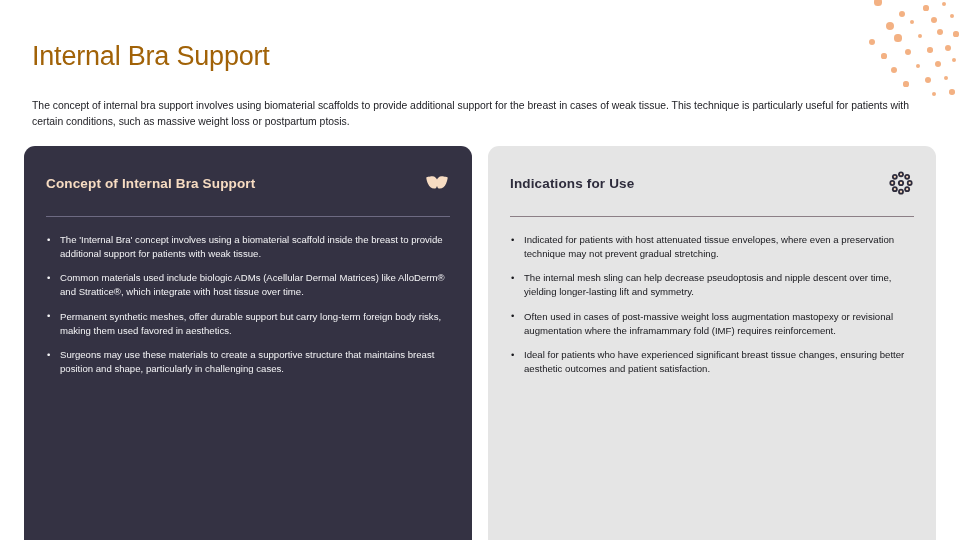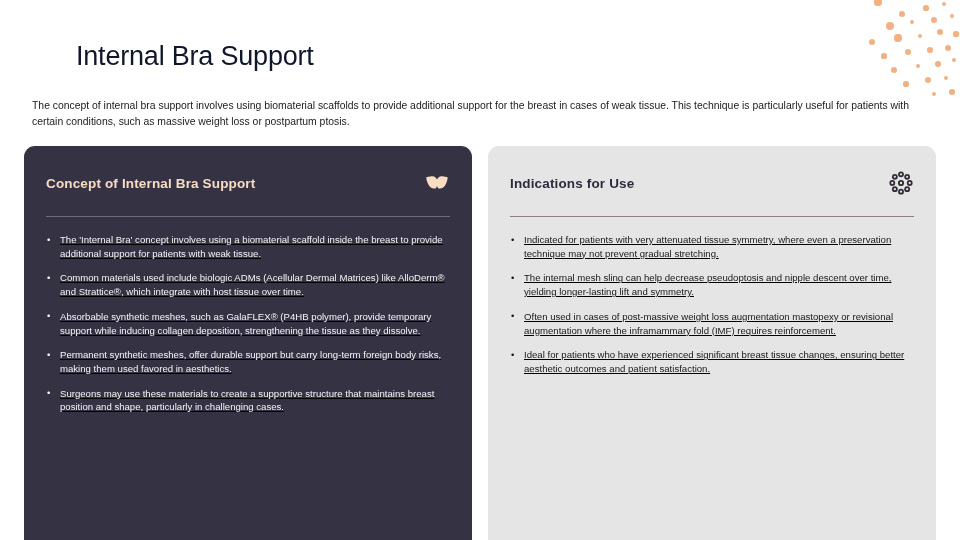--- a/index.html
+++ b/index.html
@@ -40,25 +40,24 @@
   }
   .eyebrow {
     font-size: 14.5px;
     color: #16161a;
     line-height: 1.3;
     letter-spacing: 0.1px;
   }
   .page-title {
     font-size: 27px;
     font-weight: 400;
-    color: #0f172a;
+    color: #a16207;
     line-height: 1.25;
     margin-top: 12px;
     letter-spacing: -0.2px;
-    margin-left: 44px;
   }
   .page-desc {
     font-size: 10.4px;
     color: #1b1b20;
     line-height: 1.55;
     margin-top: 24px;
     width: 893px;
   }
 
   
@@ -97,21 +96,21 @@
   .card-icon { width: 26px; height: 26px; flex: 0 0 auto; }
 
   .divider {
     height: 1px;
     margin-top: 18px;
     margin-bottom: 16px;
   }
   .card--dark  .divider { background: #6d6a82; }
   .card--peach .divider { background: #8c7f86; }
 
-  ul.bullets { list-style: none; text-decoration: underline; }
+  ul.bullets { list-style: none; }
   ul.bullets li {
     position: relative;
     padding-left: 14px;
     font-size: 9.6px;
     line-height: 1.43;
     margin-bottom: 11px;
   }
   ul.bullets li:before {
     content: "•";
     position: absolute;
@@ -173,21 +172,20 @@
                    C23.8 7.4 23.2 11.0 22.0 13.8 C20.8 16.6 18.6 18.6 15.8 18.6
                    C13.9 18.6 13.2 17.0 13 15.4 C12.8 17.0 12.1 18.6 10.2 18.6
                    C7.4 18.6 5.2 16.6 4.0 13.8 C2.8 11.0 2.2 7.4 2.2 7.4 Z" fill="#F7DCC2"></path>
         </svg>
       </span>
     </div>
     <div class="divider"></div>
     <ul class="bullets">
       <li>The 'Internal Bra' concept involves using a biomaterial scaffold inside the breast to provide additional support for patients with weak tissue.</li>
       <li>Common materials used include biologic ADMs (Acellular Dermal Matrices) like AlloDerm® and Strattice®, which integrate with host tissue over time.</li>
-      <li>Absorbable synthetic meshes, such as GalaFLEX® (P4HB polymer), provide temporary support while inducing collagen deposition, strengthening the tissue as they dissolve.</li>
       <li>Permanent synthetic meshes, offer durable support but carry long-term foreign body risks, making them used favored in aesthetics.</li>
       <li>Surgeons may use these materials to create a supportive structure that maintains breast position and shape, particularly in challenging cases.</li>
     </ul>
   </div>
 
   <div class="card card--peach">
     <div class="card-head">
       <div class="card-title">Indications for Use</div>
       <span class="card-icon">
         <svg viewBox="0 0 26 26" width="26" height="26" aria-hidden="true">
@@ -211,20 +209,20 @@
             <circle cx="6.85" cy="6.85" r="1.15"></circle>
             <circle cx="19.15" cy="6.85" r="1.15"></circle>
             <circle cx="6.85" cy="19.15" r="1.15"></circle>
             <circle cx="19.15" cy="19.15" r="1.15"></circle>
           </g>
         </svg>
       </span>
     </div>
     <div class="divider"></div>
     <ul class="bullets">
-      <li>Indicated for patients with very attenuated tissue symmetry, where even a preservation technique may not prevent gradual stretching.</li>
+      <li>Indicated for patients with host attenuated tissue envelopes, where even a preservation technique may not prevent gradual stretching.</li>
       <li>The internal mesh sling can help decrease pseudoptosis and nipple descent over time, yielding longer-lasting lift and symmetry.</li>
       <li>Often used in cases of post-massive weight loss augmentation mastopexy or revisional augmentation where the inframammary fold (IMF) requires reinforcement.</li>
       <li>Ideal for patients who have experienced significant breast tissue changes, ensuring better aesthetic outcomes and patient satisfaction.</li>
     </ul>
   </div>
 
 </div>
 
 </body></html>

